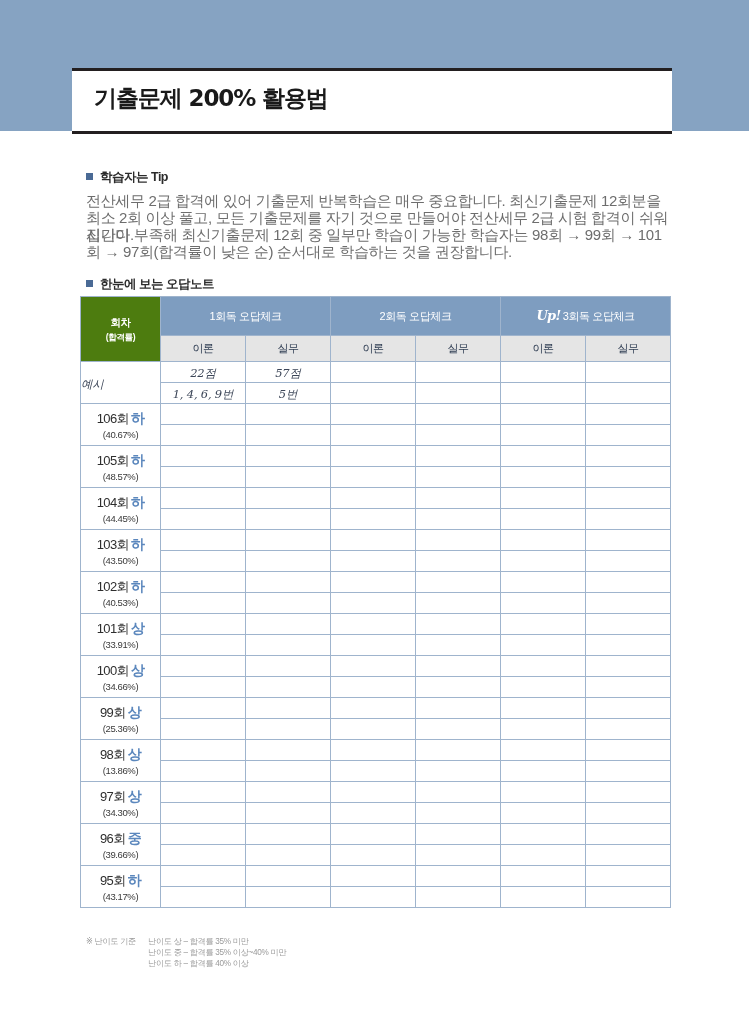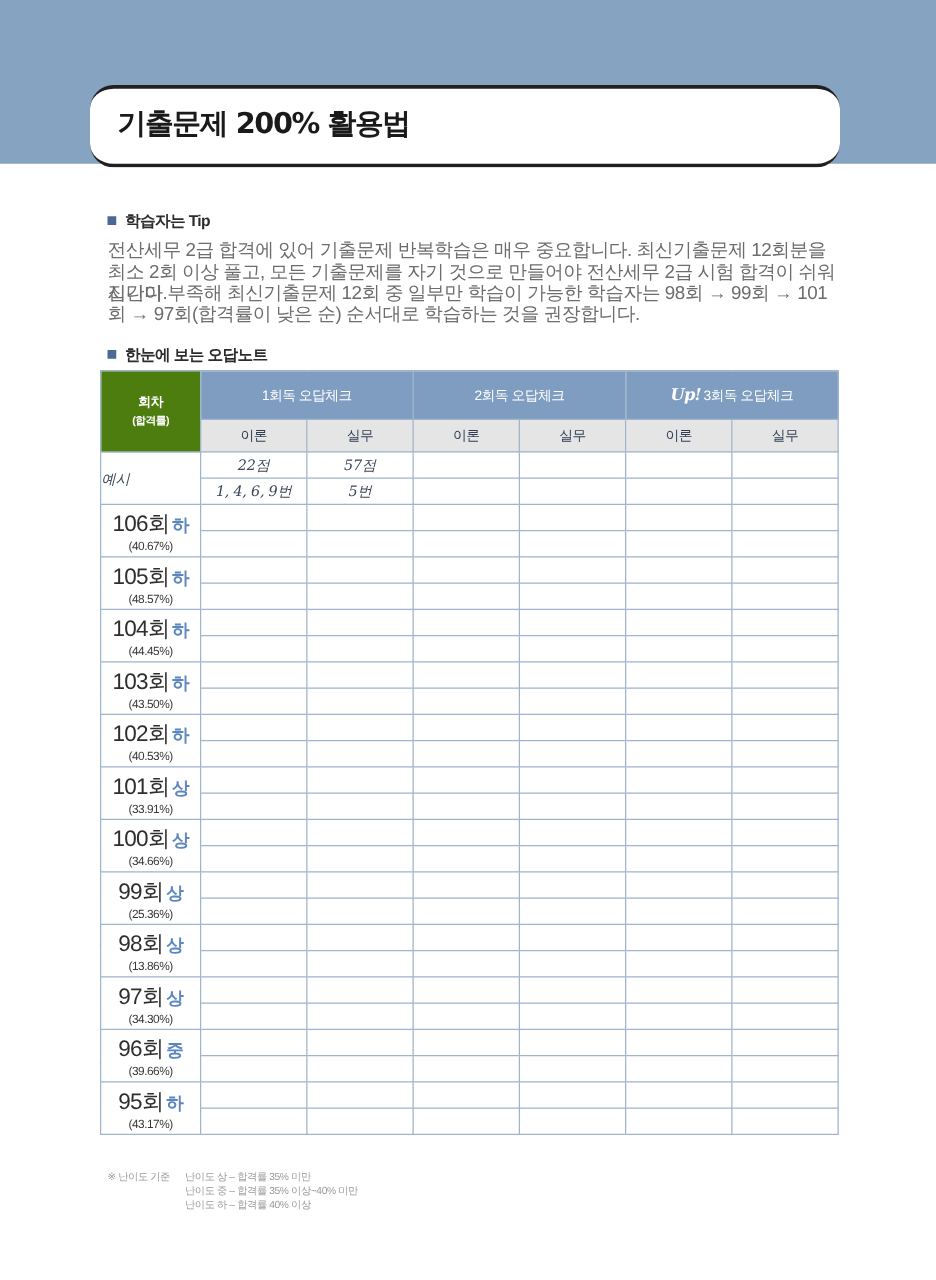--- a/index.html
+++ b/index.html
@@ -27,21 +27,20 @@
   .title-box {
     position: absolute;
     left: 72px; top: 68px;
     width: 600px;
     height: 66px;
     background: #ffffff;
     border-top: 3px solid #231f20;
     border-bottom: 3px solid #231f20;
     box-sizing: border-box;
     z-index: 3;
-    border-radius: 19px;
   }
   .title-text {
     position: absolute;
     left: 22px;
     top: 12px;
     font-size: 23px;
     font-weight: bold;
     letter-spacing: -1.1px;
     color: #1a1a1a;
     font-family: "DejaVu Sans", "Liberation Sans", sans-serif;
@@ -139,21 +138,21 @@
     background: #ffffff;
     text-align: center;
     vertical-align: middle;
     letter-spacing: -0.4px;
     border-top: 1.6px solid #7e9dc0;
     border-bottom: 1.6px solid #7e9dc0;
     border-left: 1px solid #9fb4cd;
     border-right: 1px solid #9fb4cd;
   }
   .rnd .n {
-    font-size: 18px;
+    font-size: 13px;
     color: #2e2e2e;
     letter-spacing: -0.6px;
   }
   .rnd .d {
     font-size: 14px;
     color: #5b87bd;
     font-weight: bold;
     letter-spacing: -0.6px;
     margin-left: 2px;
   }

